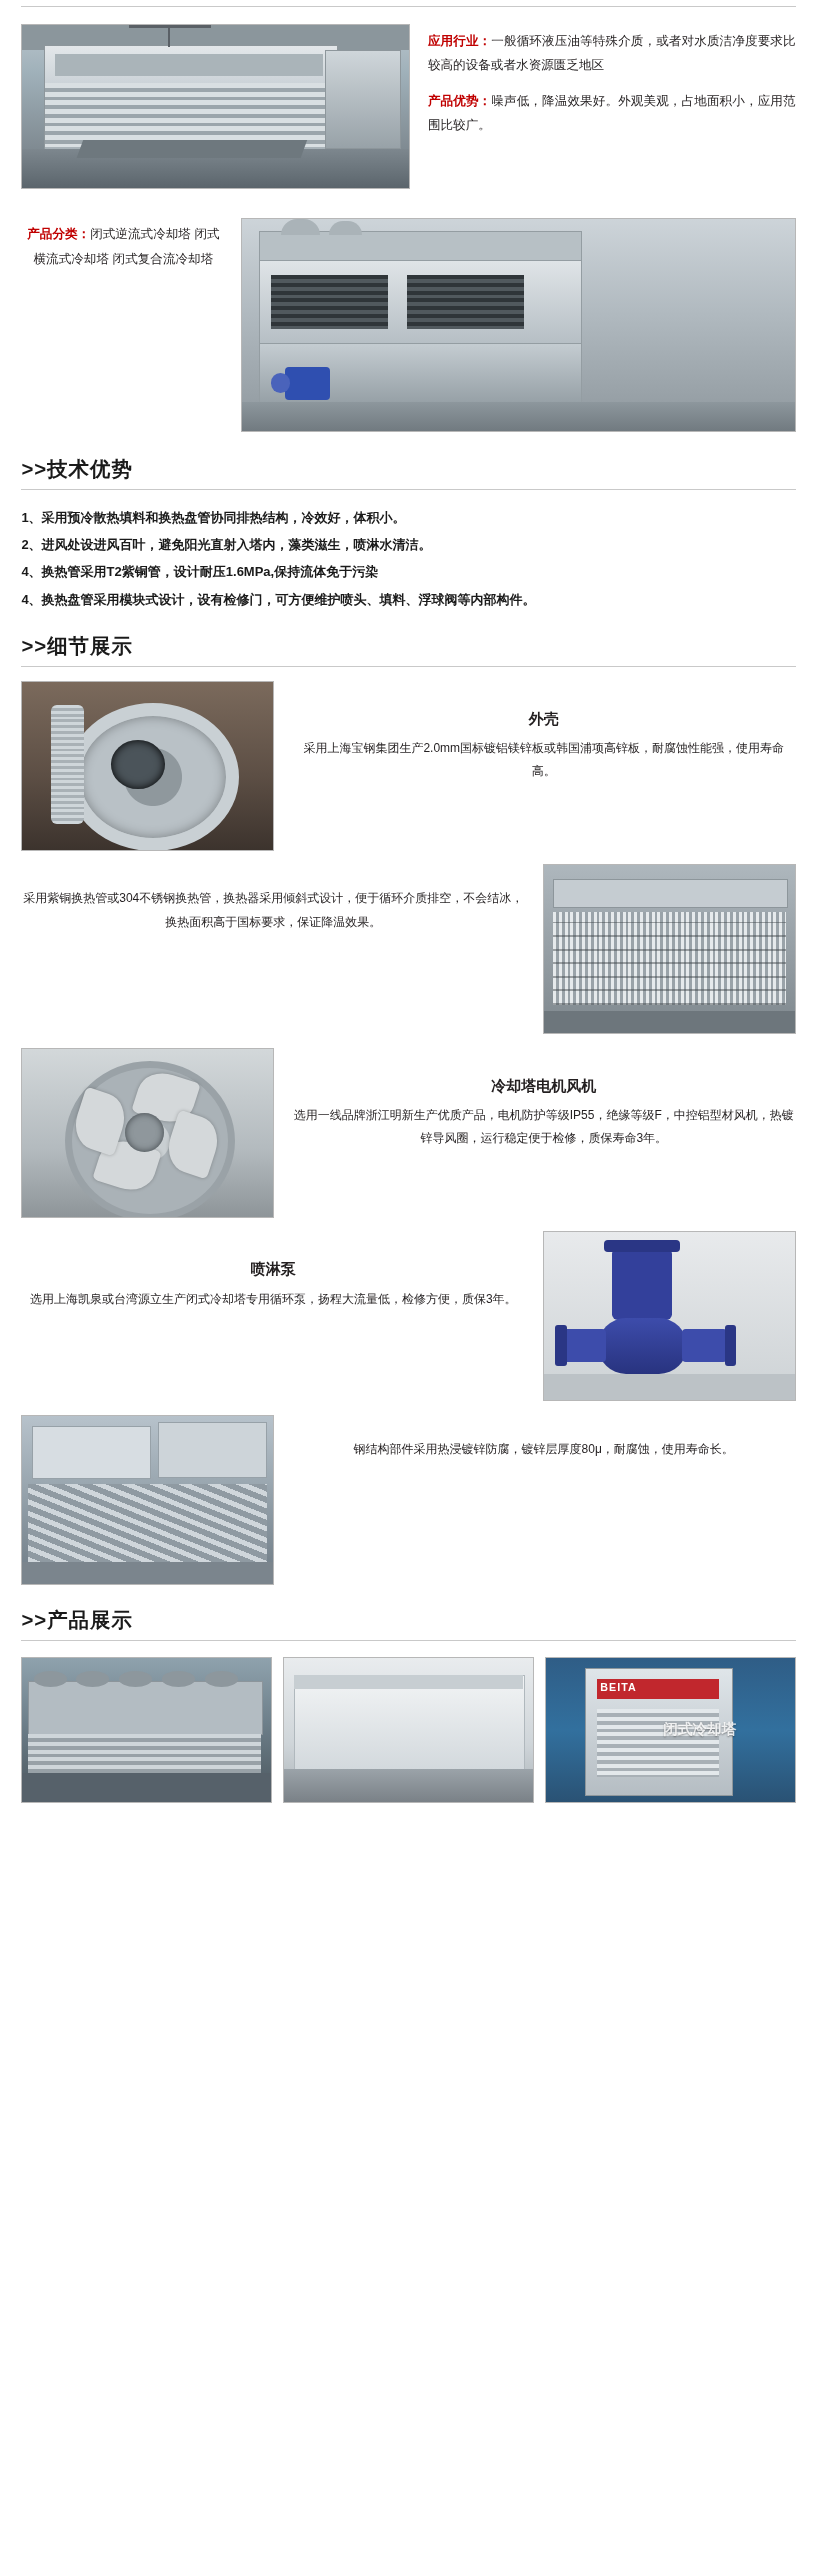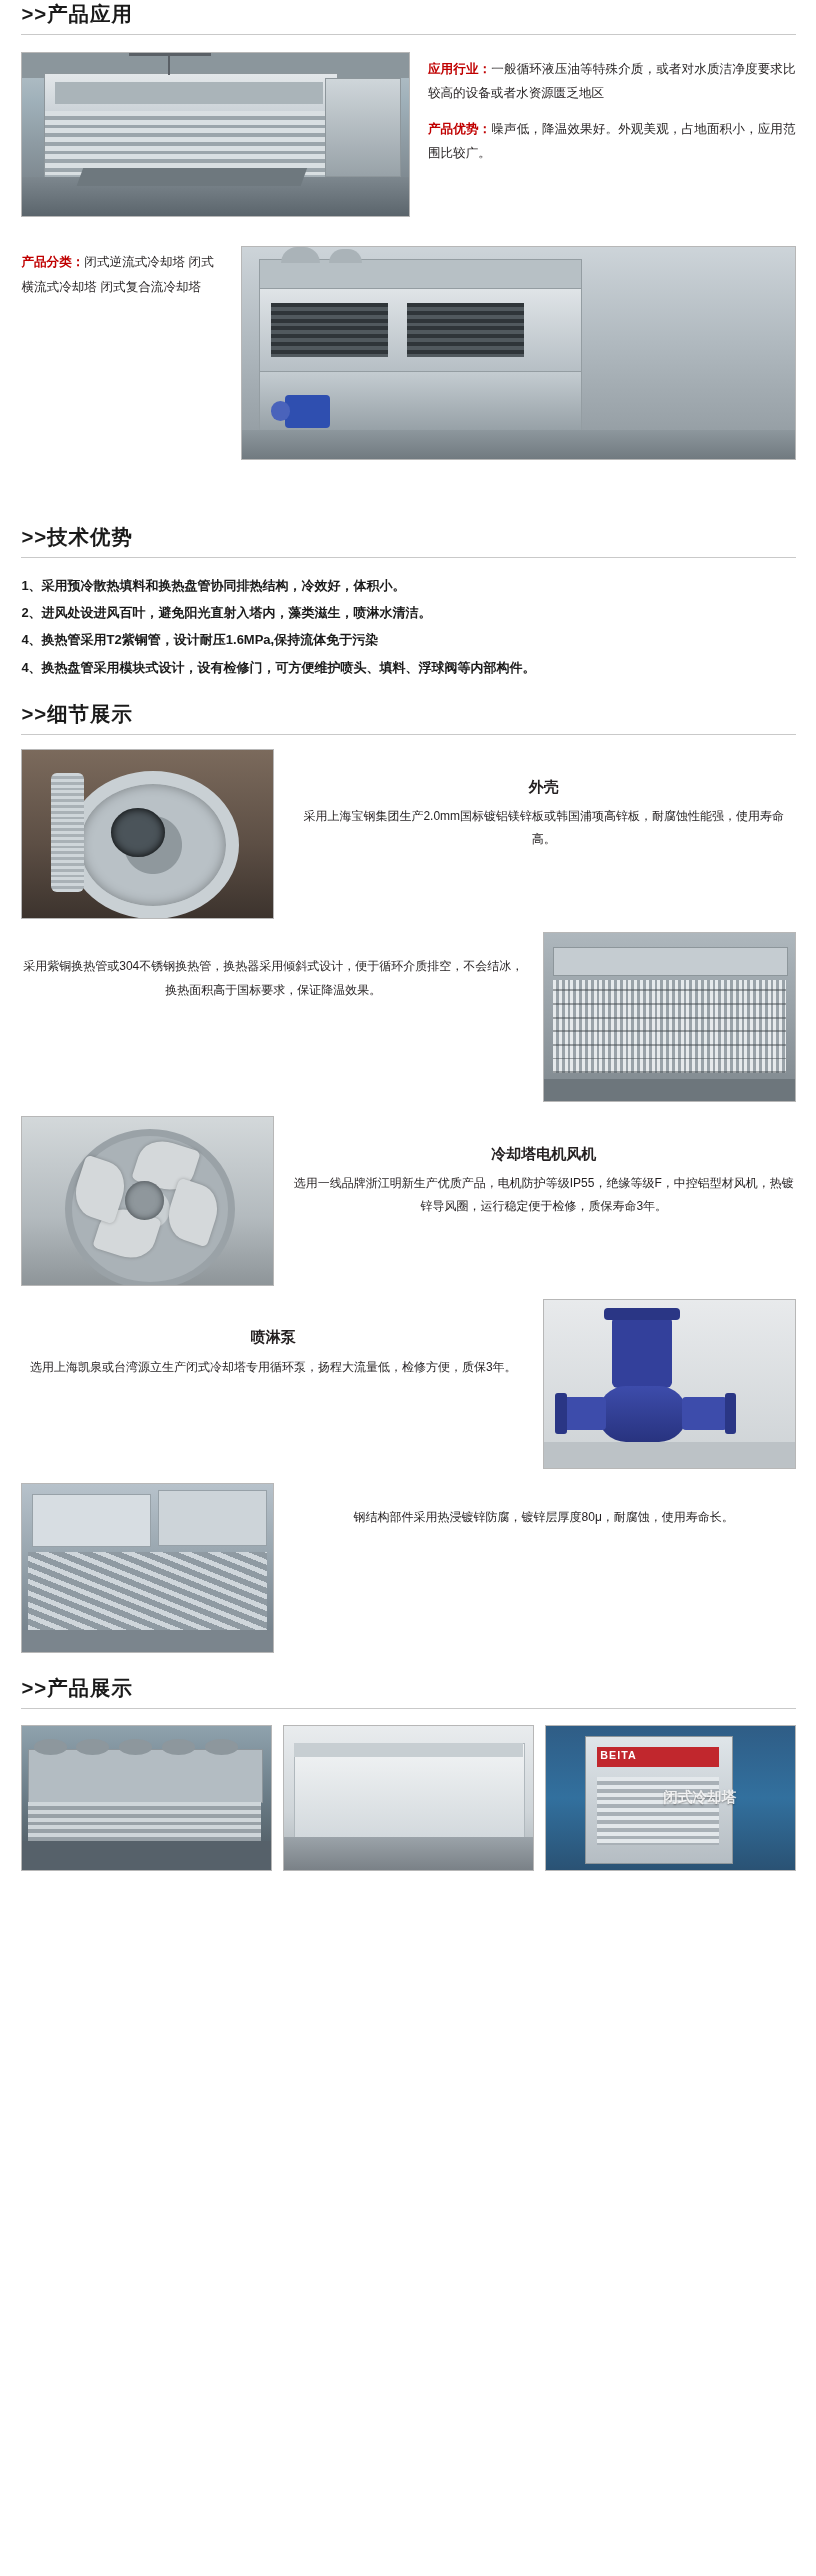--- a/index.html
+++ b/index.html
@@ -67,20 +67,21 @@
     margin: 0 0 11.7px 0;
     text-align: justify;
   }
 
   
   .class-block {
     padding: 29px 21.4px 0 21.4px;
     display: flex;
     gap: 15.6px;
     align-items: flex-start;
+    text-align: center;
   }
   .class-text {
     width: 204px;
     flex: 0 0 auto;
     font-size: 12.6px;
     line-height: 2;
     padding-top: 3.9px;
   }
   .class-text .lead {
     font-weight: bold;
@@ -200,21 +201,20 @@
     font-size:14.6px;
     font-weight:bold;
     text-shadow: 0 1px 1.9px rgba(0,0,0,.4);
   }
 </style>
 </head>
 <body>
 
 <div class="page">
 
-  <h2 class="section-head">&gt;&gt;产品应用</h2>
   <hr class="rule">
 
   <div class="app-block">
     <div class="app-photo">
       <div class="sky" style="background:linear-gradient(180deg,#b9c5cc 0%,#9fb0b9 30%,#8e9ba3 55%,#6f787e 100%);"></div>
       <div class="band" style="top:0;height:25px;background:#8b969c;"></div>
       <div style="position:absolute;left:21.4px;top:19.4px;width:292px;height:105px;background:linear-gradient(180deg,#e3e7ea 0%,#c6ced3 45%,#a7b1b7 100%);border:1px solid #8d969b;"></div>
       <div style="position:absolute;left:33px;top:29px;width:268px;height:21.4px;background:#aab4b9;"></div>
       <div style="position:absolute;left:23px;top:58px;width:288px;height:64px;background:repeating-linear-gradient(180deg,#d9dfe2 0px,#d9dfe2 4.9px,#9ba5ab 4.9px,#9ba5ab 8.7px);"></div>
       <div style="position:absolute;left:0;top:124px;width:389px;height:41px;background:linear-gradient(180deg,#7d878e 0%,#59636a 100%);"></div>
@@ -247,21 +247,21 @@
       <div style="position:absolute;left:29px;top:56px;width:117px;height:54px;background:repeating-linear-gradient(180deg,#2f3539 0px,#2f3539 3.9px,#51595e 3.9px,#51595e 7.8px);"></div>
       <div style="position:absolute;left:165px;top:56px;width:117px;height:54px;background:repeating-linear-gradient(180deg,#2f3539 0px,#2f3539 3.9px,#51595e 3.9px,#51595e 7.8px);"></div>
       <div style="position:absolute;left:17.5px;top:124px;width:321px;height:58px;background:linear-gradient(180deg,#c4ccd1,#97a1a7);border:1px solid #949da2;"></div>
       <div style="position:absolute;left:43px;top:148px;width:45px;height:33px;background:#2f4fb0;border-radius:3.9px;"></div>
       <div style="position:absolute;left:29px;top:154px;width:19.4px;height:19.4px;border-radius:50%;background:#4a63bb;"></div>
       <div style="position:absolute;left:0;top:183px;width:100%;height:31px;background:linear-gradient(180deg,#8d979d,#6f787e);"></div>
     </div>
   </div>
 
   <div class="tech-block">
-    <h2 class="section-head" style="padding-left:0;margin-top:40px;">&gt;&gt;技术优势</h2>
+    <h2 class="section-head" style="padding-left:0;">&gt;&gt;技术优势</h2>
     <hr class="rule" style="margin-left:0;margin-right:0;">
     <ul class="tech-list">
       <li>1、采用预冷散热填料和换热盘管协同排热结构，冷效好，体积小。</li>
       <li>2、进风处设进风百叶，避免阳光直射入塔内，藻类滋生，喷淋水清洁。</li>
       <li>4、换热管采用T2紫铜管，设计耐压1.6MPa,保持流体免于污染</li>
       <li>4、换热盘管采用模块式设计，设有检修门，可方便维护喷头、填料、浮球阀等内部构件。</li>
     </ul>
   </div>
 
   <div class="detail-block">

